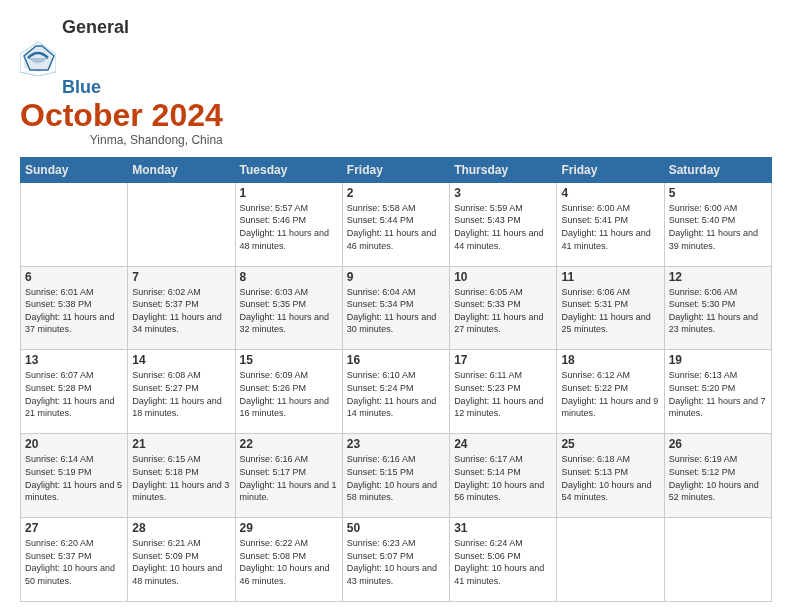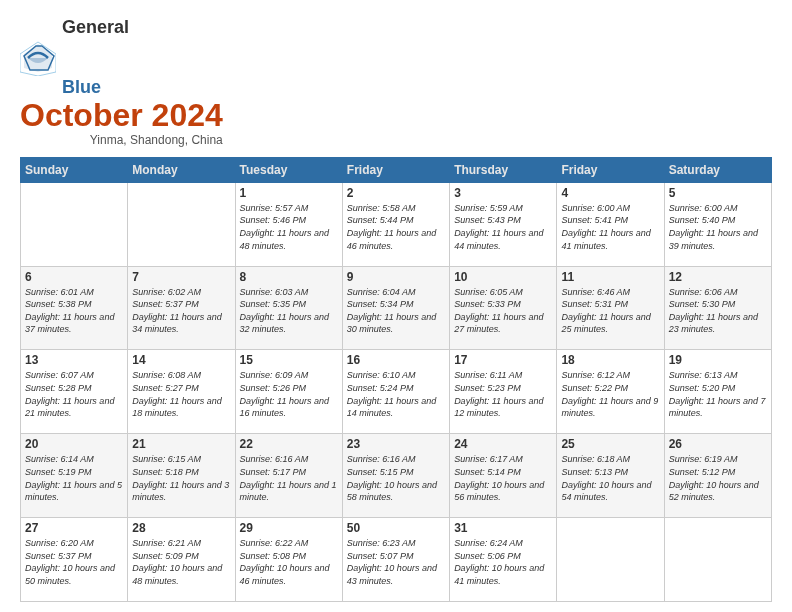--- a/index.html
+++ b/index.html
@@ -92,21 +92,20 @@
     .day-num {
       font-size: 12px;
       font-weight: bold;
       display: block;
       margin-bottom: 2px;
     }
     .day-info {
       font-size: 9px;
       line-height: 1.4;
       color: #333;
-      font-style: italic;
     }
     .empty {
       background: #fff !important;
     }
   </style>
 </head>
 <body>
 
 <div class="page">
   <div class="header">
@@ -202,21 +201,21 @@
 Daylight: 11 hours and 30 minutes.</div>
           </td>
           <td>
             <span class="day-num">10</span>
             <div class="day-info">Sunrise: 6:05 AM
 Sunset: 5:33 PM
 Daylight: 11 hours and 27 minutes.</div>
           </td>
           <td>
             <span class="day-num">11</span>
-            <div class="day-info">Sunrise: 6:46 AM
+            <div class="day-info">Sunrise: 6:06 AM
 Sunset: 5:31 PM
 Daylight: 11 hours and 25 minutes.</div>
           </td>
           <td>
             <span class="day-num">12</span>
             <div class="day-info">Sunrise: 6:06 AM
 Sunset: 5:30 PM
 Daylight: 11 hours and 23 minutes.</div>
           </td>
         </tr>

